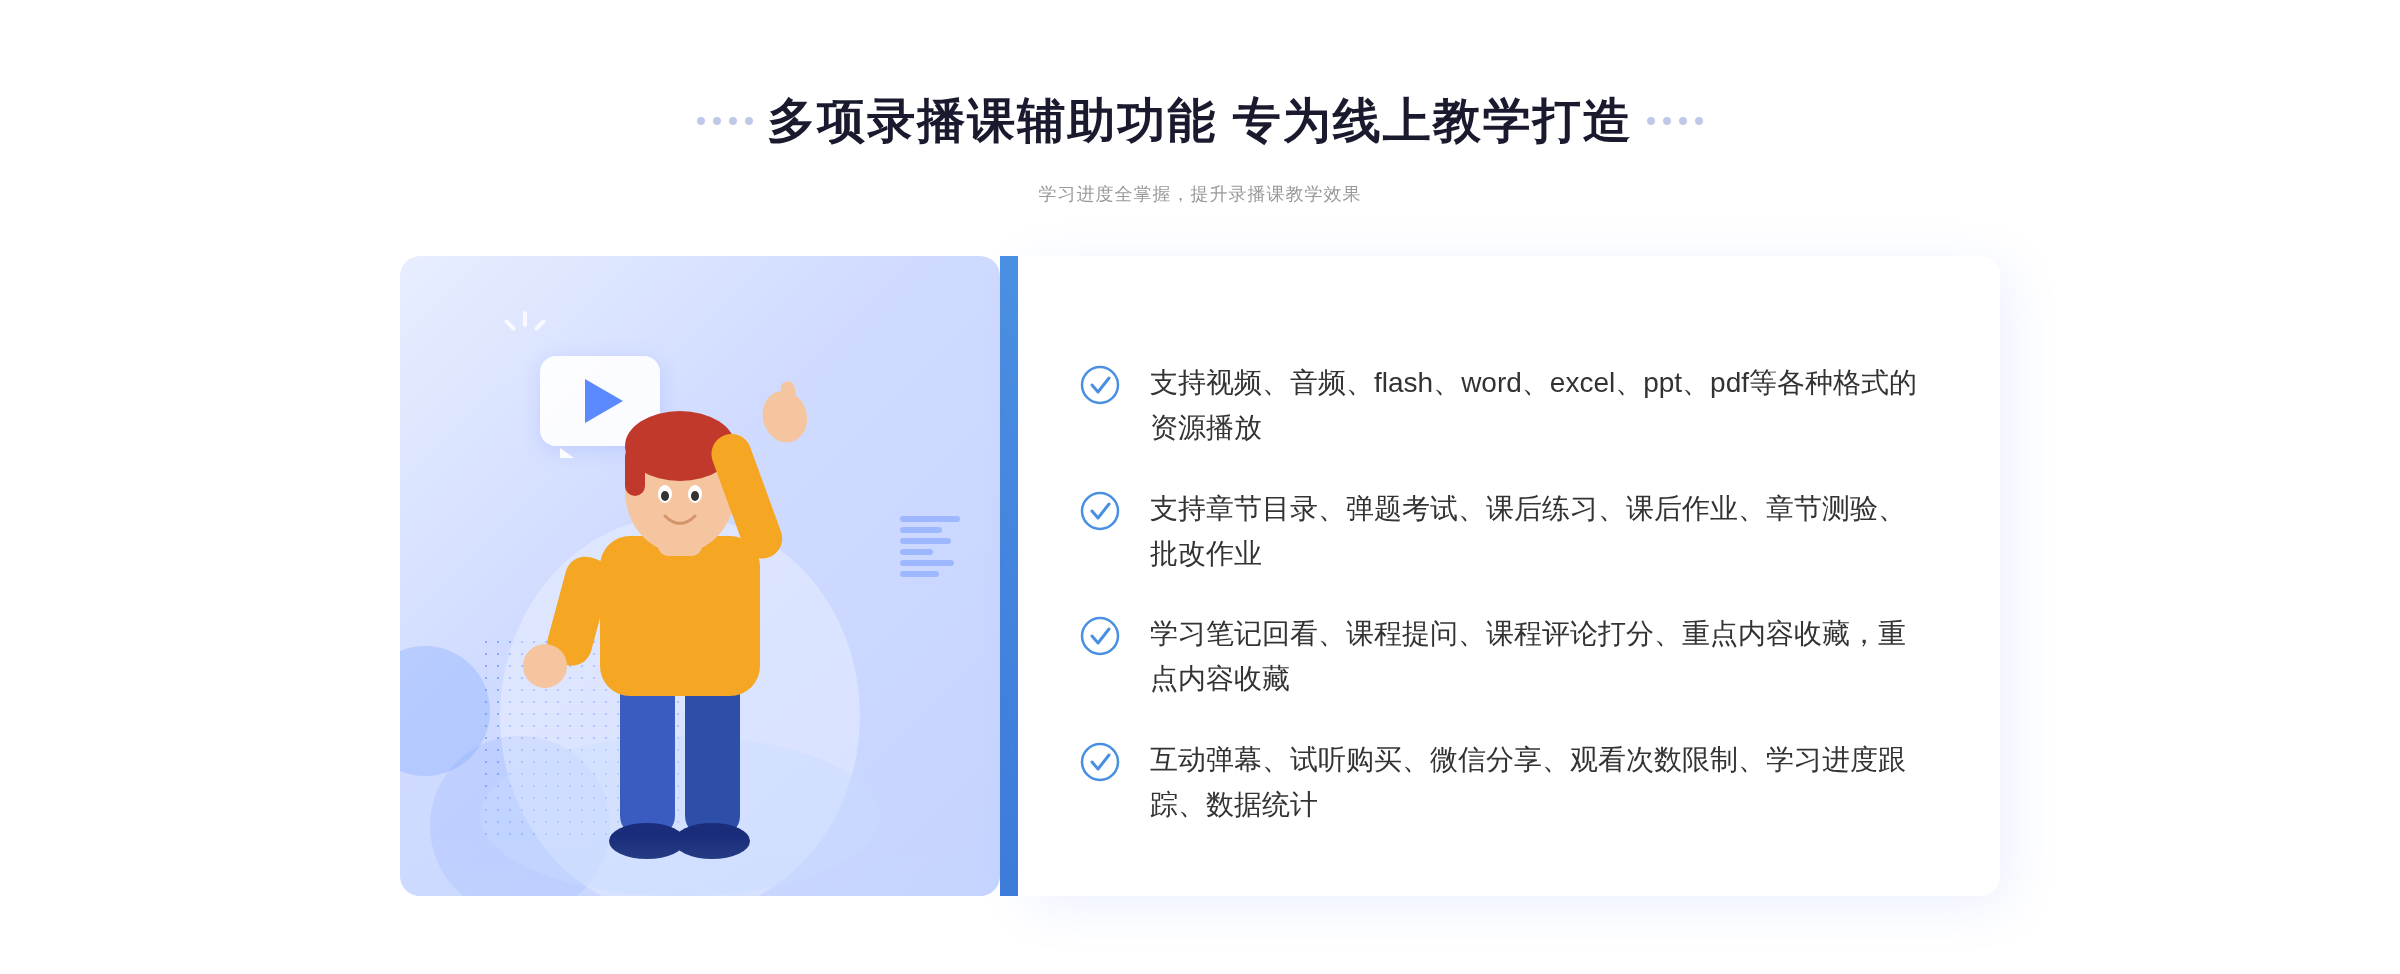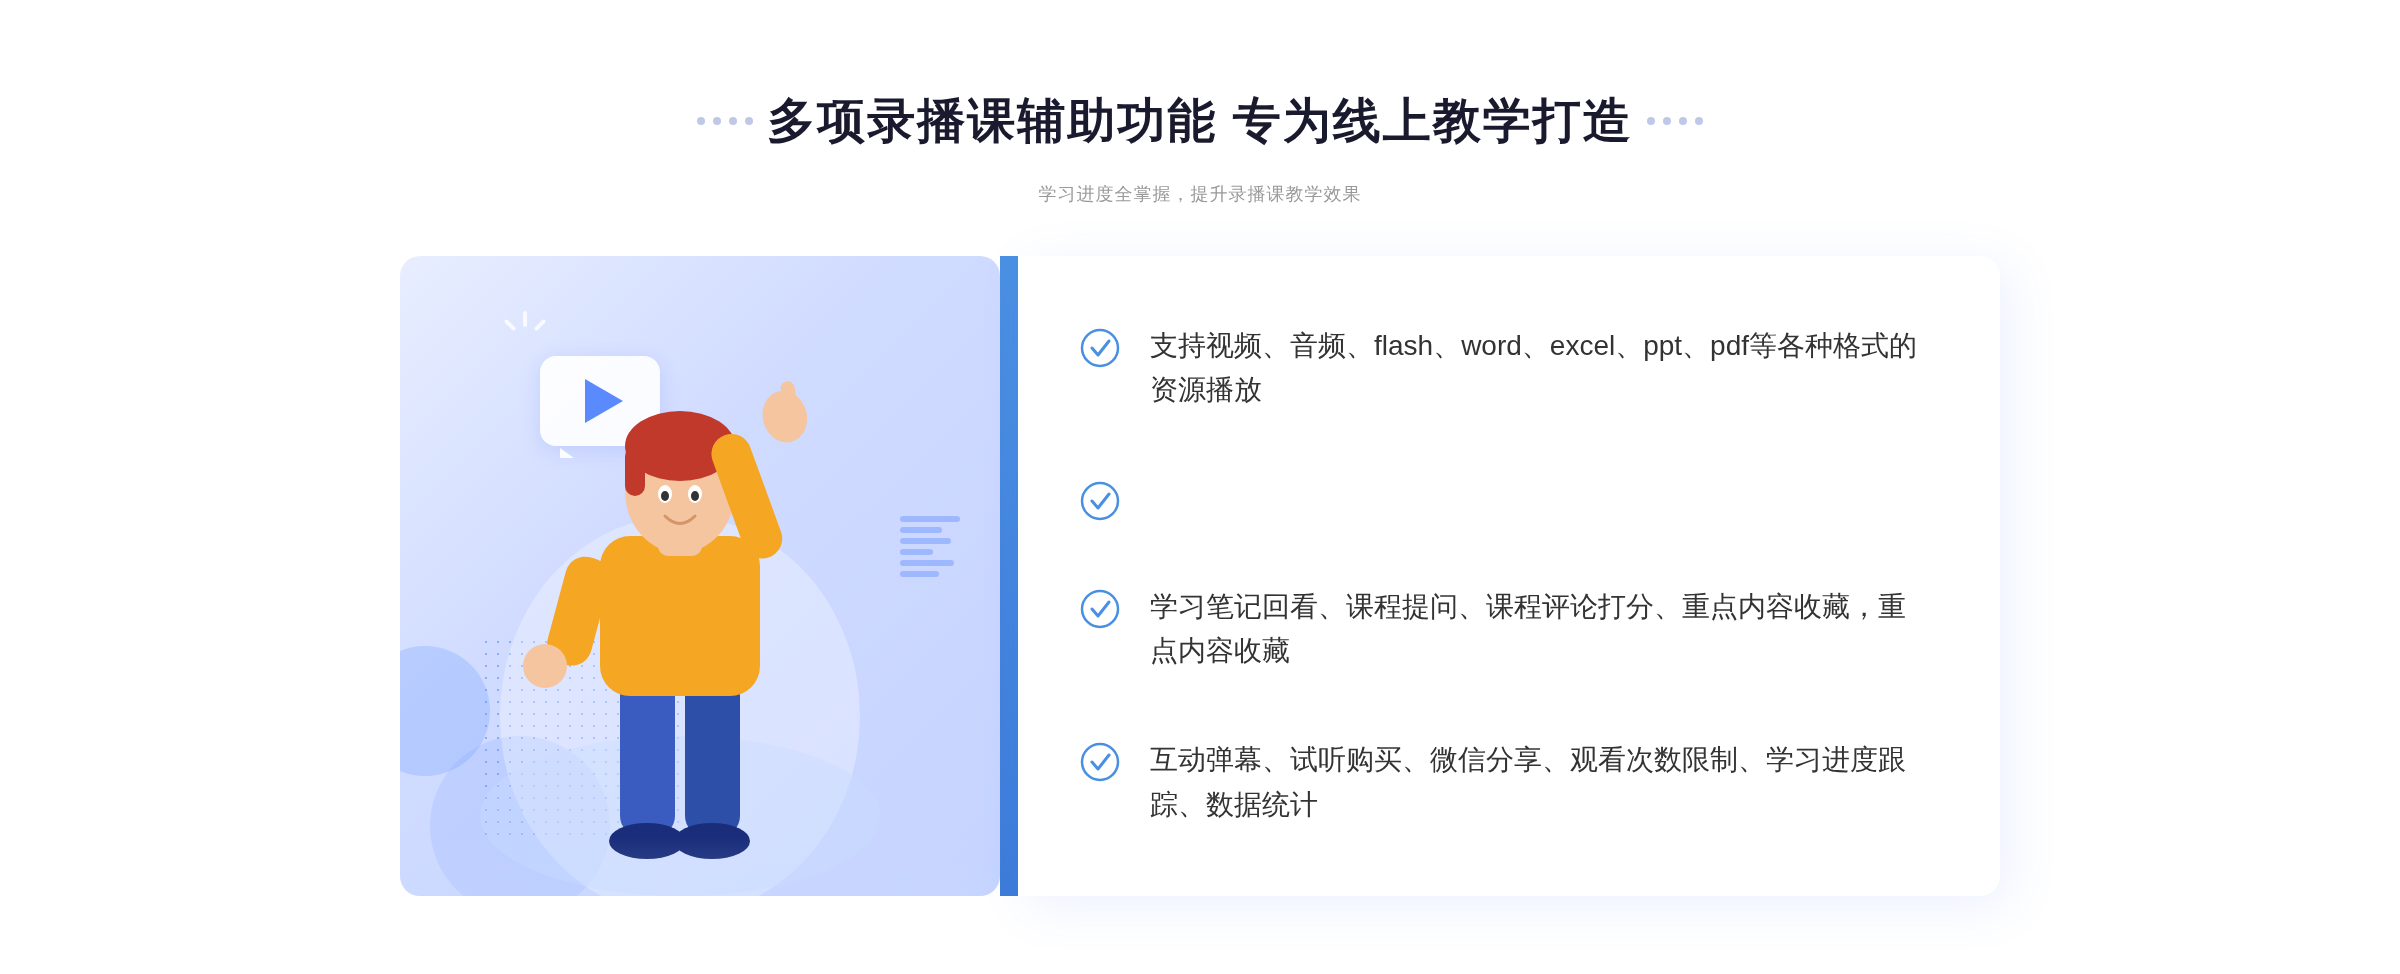--- a/index.html
+++ b/index.html
@@ -223,21 +223,21 @@
     }
 
     
     .features-panel {
       flex: 1;
       background: #fff;
       border-radius: 0 20px 20px 0;
       padding: 50px 80px;
       display: flex;
       flex-direction: column;
-      justify-content: space-between;
+      justify-content: flex-end;
       position: relative;
     }
 
     
     .accent-bar {
       position: absolute;
       left: 0;
       top: 0;
       width: 18px;
       height: 100%;
@@ -401,20 +401,21 @@
         <span class="feature-text">支持视频、音频、flash、word、excel、ppt、pdf等各种格式的资源播放</span>
       </div>
 
       <div class="feature-item">
         <div class="check-icon">
           <svg viewBox="0 0 40 40" xmlns="http://www.w3.org/2000/svg">
             <circle cx="20" cy="20" r="18" fill="none" stroke="#4a90e2" stroke-width="2.5"></circle>
             <polyline points="12,20 18,27 29,13" fill="none" stroke="#4a90e2" stroke-width="3" stroke-linecap="round" stroke-linejoin="round"></polyline>
           </svg>
         </div>
+        <span class="feature-text">支持章节目录、弹题考试、课后练习、课后作业、章节测验、批改作业</span>
       </div>
 
       <div class="feature-item">
         <div class="check-icon">
           <svg viewBox="0 0 40 40" xmlns="http://www.w3.org/2000/svg">
             <circle cx="20" cy="20" r="18" fill="none" stroke="#4a90e2" stroke-width="2.5"></circle>
             <polyline points="12,20 18,27 29,13" fill="none" stroke="#4a90e2" stroke-width="3" stroke-linecap="round" stroke-linejoin="round"></polyline>
           </svg>
         </div>
         <span class="feature-text">学习笔记回看、课程提问、课程评论打分、重点内容收藏，重点内容收藏</span>

